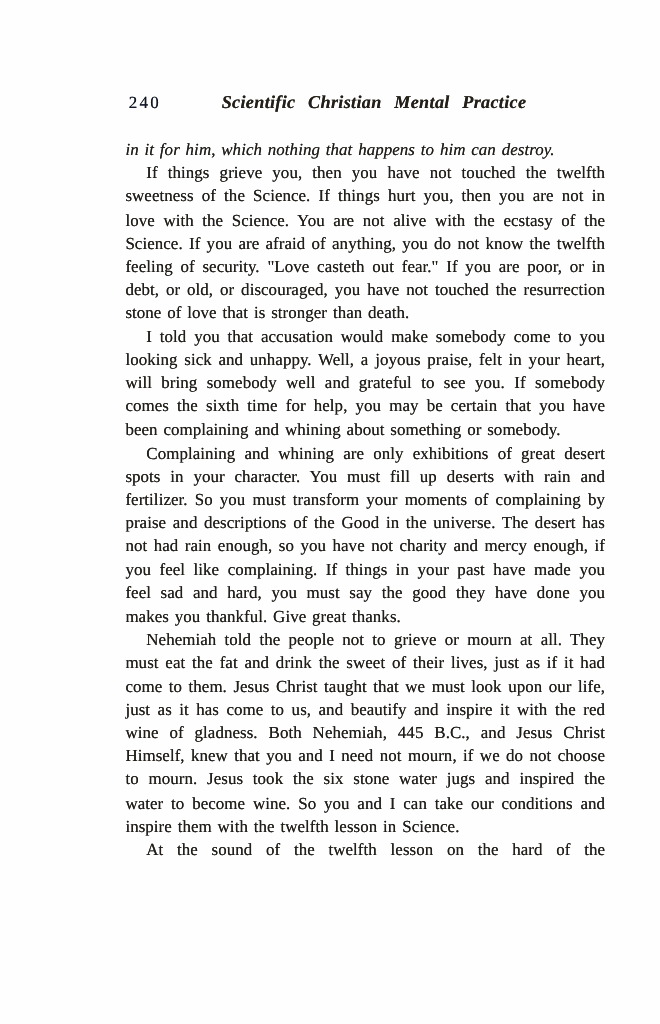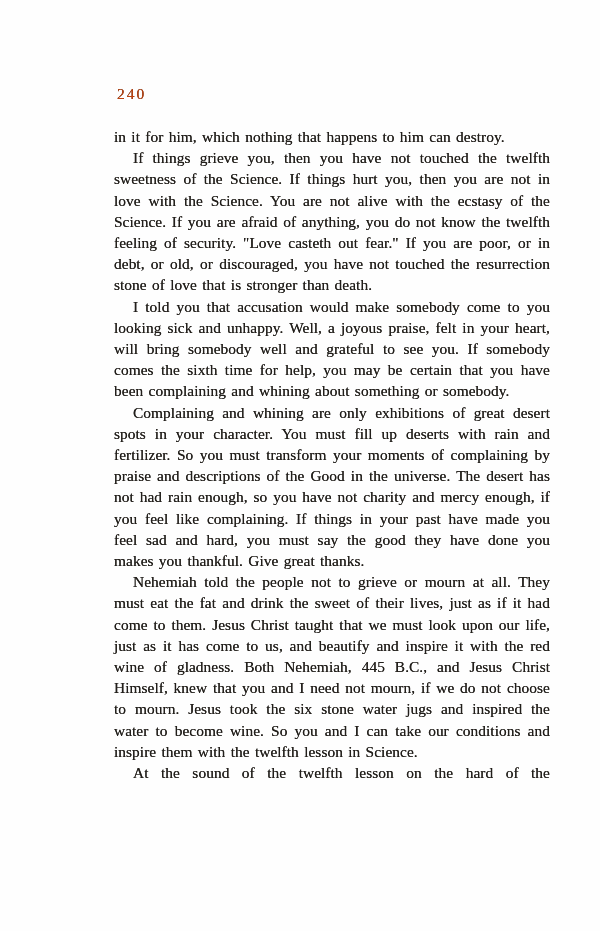--- a/index.html
+++ b/index.html
@@ -23,21 +23,21 @@
     width: 436px;
     height: 24px;
     color: #242019;
   }
   .page-number {
     position: absolute;
     left: 3px;
     top: 2px;
     font-size: 15.5px;
     letter-spacing: 2px;
-    color: #c2410c;
+    color: #0f172a;
     text-shadow: 0 0 0.35px rgba(30,27,22,0.9);
     text-align: center;
   }
   .running-title {
     text-align: center;
     text-indent: 16px;
     font-style: italic;
     font-weight: 600;
     font-size: 16.5px;
     word-spacing: 7px;
@@ -57,30 +57,31 @@
     color: #221f1b;
     word-spacing: 1.4px;
     letter-spacing: 0.05px;
     text-shadow: 0 0 0.35px rgba(30,27,22,0.9);
   }
   .para {
     margin: 0;
     padding: 0;
     text-indent: 19px;
   }
-  .para.no-indent { text-indent: 0; }
+  .para.no-indent { text-indent: 0; font-style: italic; }
   .para.fill-last { text-align-last: justify; }
 </style>
 </head>
 <body>
 
 <div class="page">
 
   <header class="header">
     <span class="page-number">240</span>
+    <div class="running-title">Scientific Christian Mental Practice</div>
   </header>
 
   <main class="text-column">
     <p class="para no-indent">in it for him, which nothing that happens to him can destroy.</p>
     <p class="para">If things grieve you, then you have not touched the twelfth sweetness of the Science.  If things hurt you, then you are not in love with the Science.  You are not alive with the ecstasy of the Science.  If you are afraid of anything, you do not know the twelfth feeling of security.  "Love casteth out fear."  If you are poor, or in debt, or old, or discouraged, you have not touched the resurrection stone of love that is stronger than death.</p>
     <p class="para">I told you that accusation would make somebody come to you looking sick and unhappy.  Well, a joyous praise, felt in your heart, will bring somebody well and grateful to see you.  If somebody comes the sixth time for help, you may be certain that you have been complaining and whining about something or somebody.</p>
     <p class="para">Complaining and whining are only exhibitions of great desert spots in your character.  You must fill up deserts with rain and fertilizer.  So you must transform your moments of complaining by praise and descriptions of the Good in the universe.  The desert has not had rain enough, so you have not charity and mercy enough, if you feel like complaining.  If things in your past have made you feel sad and hard, you must say the good they have done you makes you thankful.  Give great thanks.</p>
     <p class="para">Nehemiah told the people not to grieve or mourn at all.  They must eat the fat and drink the sweet of their lives, just as if it had come to them.  Jesus Christ taught that we must look upon our life, just as it has come to us, and beautify and inspire it with the red wine of gladness.  Both Nehemiah, 445 B.C., and Jesus Christ Himself, knew that you and I need not mourn, if we do not choose to mourn.  Jesus took the six stone water jugs and inspired the water to become wine.  So you and I can take our conditions and inspire them with the twelfth lesson in Science.</p>
     <p class="para fill-last">At the sound of the twelfth lesson on the hard of the</p>
   </main>

